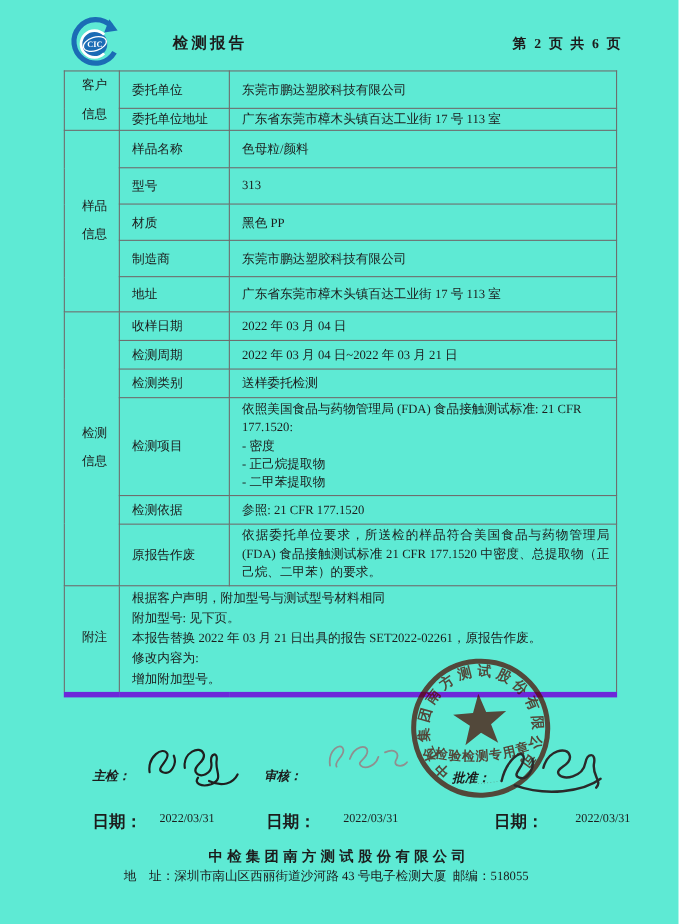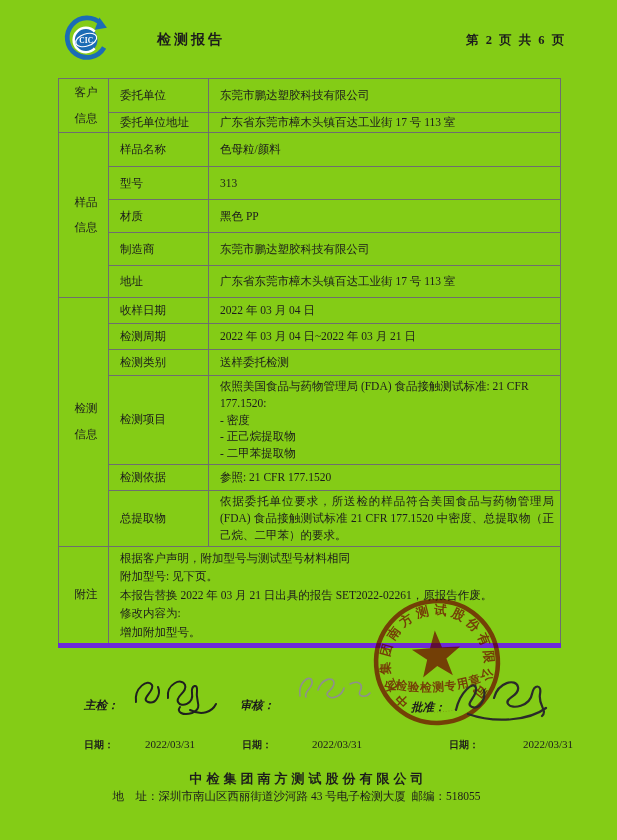--- a/index.html
+++ b/index.html
@@ -1,42 +1,42 @@
 <!DOCTYPE html>
 <html><head>
 <meta charset="utf-8">
 <style>
   html,body{margin:0;padding:0;background:#ffffff;}
-  .page{position:relative;width:617px;height:840px;background:#84cc16;overflow:hidden;
+  .page{position:relative;width:617px;height:840px;background:#5eead4;overflow:hidden;
         font-family:"Liberation Serif","DejaVu Serif",serif;color:#1c1c1c;}
 
   
   .logo{position:absolute;left:58px;top:15px;width:64px;height:50px;}
   .hdr-title{position:absolute;left:121px;top:31px;font-size:14px;font-weight:bold;letter-spacing:3px;margin-left:36px;}
   .hdr-no{position:absolute;left:237px;top:32px;font-size:12.5px;font-weight:bold;}
   .hdr-page{position:absolute;left:466px;top:32px;font-size:12.5px;font-weight:bold;letter-spacing:2px;}
 
   
-  table.report{position:absolute;left:58px;top:78px;width:502px;border-collapse:collapse;table-layout:fixed;}
+  table.report{position:absolute;left:58px;top:64px;width:502px;border-collapse:collapse;table-layout:fixed;}
   table.report td{border:1px solid #6e6e6e;font-size:11.5px;vertical-align:middle;
                   padding:2px 6px 2px 11px;overflow:hidden;}
   table.report tr.last td{border-bottom:5px solid #6d28d9;}
   td.sec{text-align:center;padding:0;font-weight:normal;}
   td.sec div{line-height:1.0;}
   td.sec .l2{margin-top:14px;}
   td.fld{padding-left:9px;}
   td.multi{vertical-align:top;padding-top:4px;}
   .ln{line-height:16.8px;}
   .concl{line-height:17px;text-align:justify;}
   td.notes-cell{vertical-align:top;padding-top:5px;padding-left:6px;}
   .nln{line-height:18.4px;}
 
   
   .sig-label{position:absolute;font-size:11.5px;font-weight:bold;font-style:italic;}
-  .date-label{position:absolute;font-size:10px;font-weight:bold;}
+  .date-label{position:absolute;font-size:15px;font-weight:bold;}
   .date-val{position:absolute;font-size:11px;}
   .sig{position:absolute;}
 
   
   .stamp{position:absolute;left:370px;top:595px;width:134px;height:134px;
          opacity:.9;mix-blend-mode:multiply;transform:rotate(-4deg);z-index:5;}
 
   
   .f-company{position:absolute;left:0;top:770px;width:617px;text-align:center;
              font-size:13px;font-weight:bold;letter-spacing:4px;}
@@ -131,21 +131,21 @@
         <div class="ln">- 密度</div>
         <div class="ln">- 正己烷提取物</div>
         <div class="ln">- 二甲苯提取物</div>
       </td>
     </tr>
     <tr style="height:26px">
       <td class="fld">检测依据</td>
       <td>参照: 21 CFR 177.1520</td>
     </tr>
     <tr style="height:52px">
-      <td class="fld">总提取物</td>
+      <td class="fld">原报告作废</td>
       <td class="multi">
         <div class="concl">依据委托单位要求，所送检的样品符合美国食品与药物管理局 (FDA) 食品接触测试标准 21 CFR 177.1520 中密度、总提取物（正己烷、二甲苯）的要求。</div>
       </td>
     </tr>
 
     <tr class="last" style="height:94px">
       <td class="sec">
         <div>附注</div>
       </td>
       <td class="notes-cell" colspan="2">

